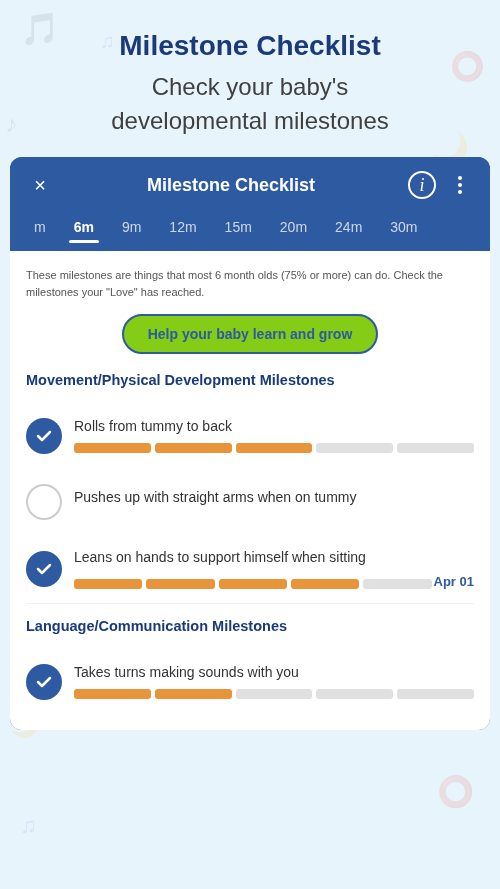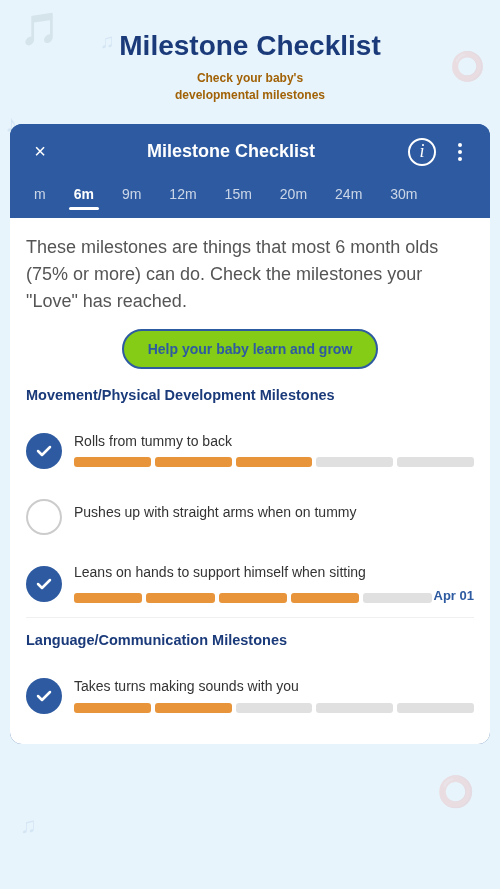--- a/index.html
+++ b/index.html
@@ -38,23 +38,23 @@
       text-align: center;
       padding: 30px 30px 20px;
     }
     .top-header h1 {
       color: #1a3a7a;
       font-size: 28px;
       font-weight: 800;
       margin-bottom: 8px;
     }
     .top-header p {
-      color: #a16207;
-      font-size: 12px;
-      font-weight: 700;
+      color: #404040;
+      font-size: 24px;
+      font-weight: 400;
       line-height: 1.4;
     }
 
     
     .app-card {
       background: #2d5aa0;
       border-radius: 12px;
       margin: 0 10px;
       overflow: hidden;
     }
@@ -152,21 +152,21 @@
     }
 
     
     .main-content {
       background: white;
       padding: 16px;
     }
 
     .description-text {
       color: #555;
-      font-size: 18px;
+      font-size: 11px;
       line-height: 1.5;
       margin-bottom: 14px;
     }
 
     .help-btn {
       display: block;
       margin: 0 auto 18px;
       background: #84cc16;
       border: 2px solid #2d5aa0;
       color: #2d5aa0;

